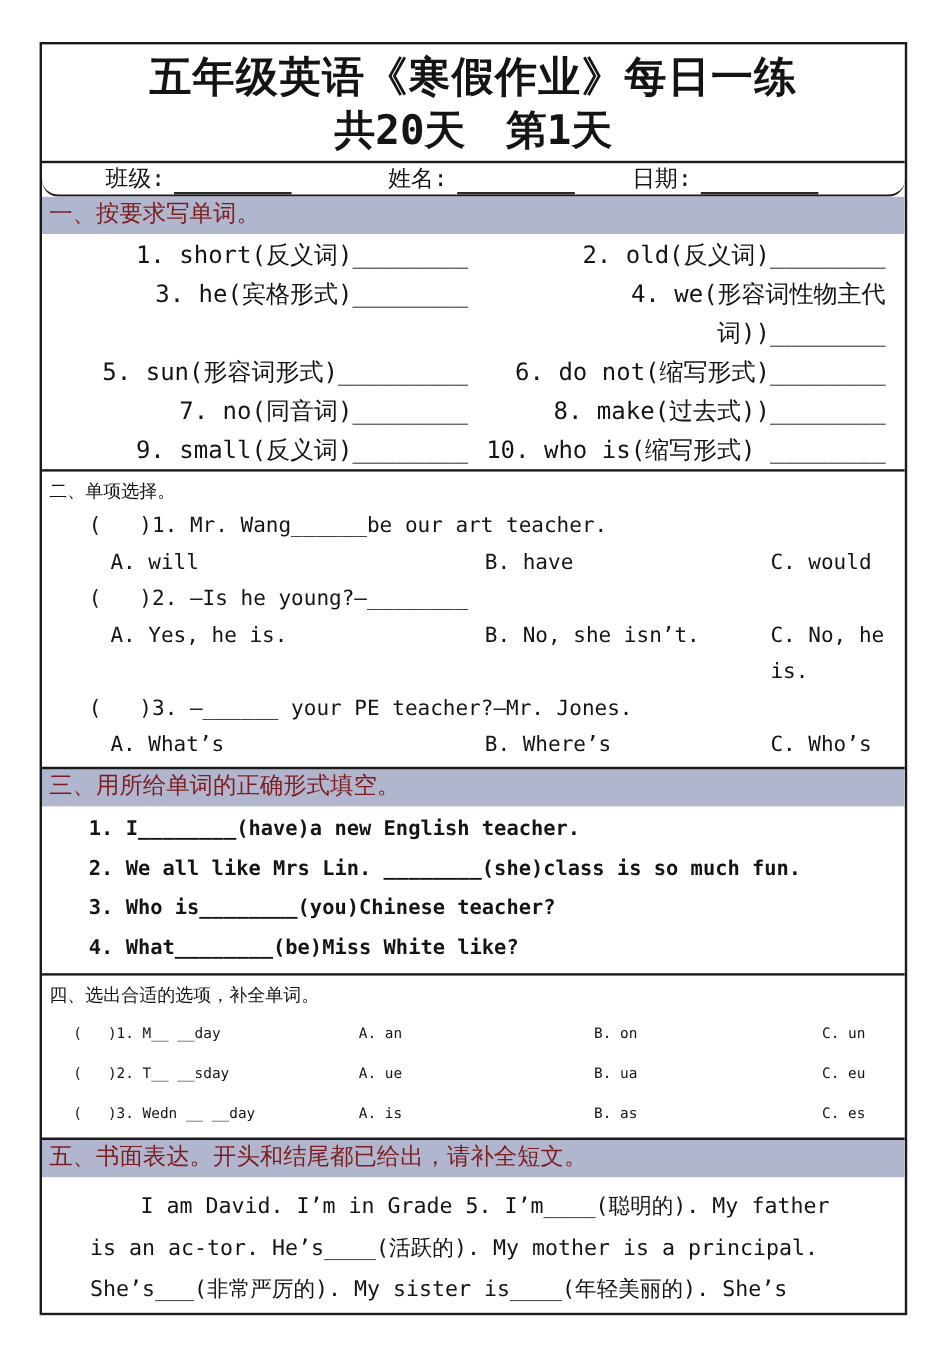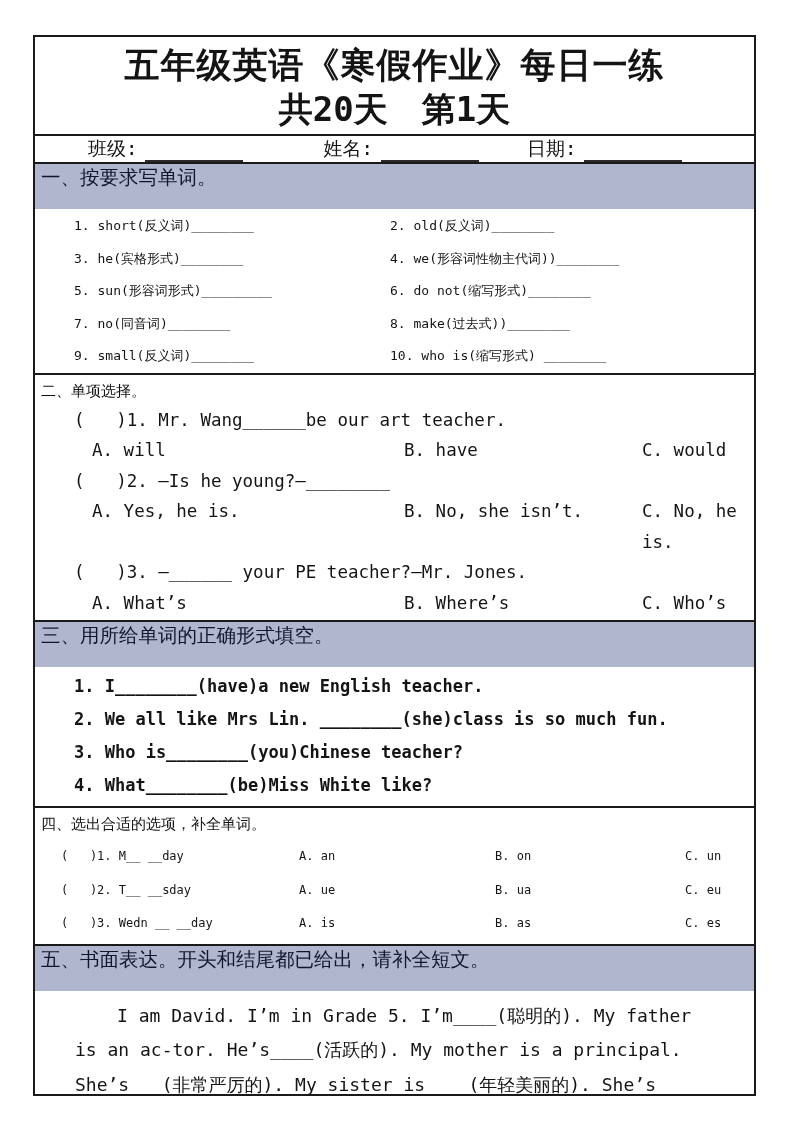--- a/index.html
+++ b/index.html
@@ -15,42 +15,44 @@
   }
   .title-block{
     border-bottom:2px solid #1a1a1a;text-align:center;
     padding:5px 0 3px;font-weight:bold;
   }
   .t1{font-size:35px;line-height:46px;letter-spacing:1px;white-space:pre-wrap;}
   .t2{font-size:34px;line-height:43px;white-space:pre-wrap;}
   .info-row{
     border-bottom:2px solid #1a1a1a;height:44px;display:flex;align-items:center;
     font-size:19px;
+    border-radius:15px;
   }
   .info-group{display:inline-flex;align-items:flex-end;}
   .ig1{margin-left:53px;}
   .ig2{margin-left:80px;justify-content:flex-end;}
   .ig3{margin-left:48px;}
   .blank{
     display:inline-block;width:98px;height:17px;margin-left:8px;
     border-bottom:2px solid #2a2a2a;
   }
   .sec-bar{
-    background:var(--bar-bg,#b1b6cf);color:#0f172a;
-    font-size:19.5px;line-height:26px;padding:1px 0 18px 6px;
+    background:var(--bar-bg,#b1b6cf);color:#7f1d1d;
+    font-size:19.5px;line-height:26px;padding:1px 0 4px 6px;
     white-space:pre-wrap;
   }
   .bt{border-top:2px solid #1a1a1a;}
   .sec-head{
     font-size:15px;line-height:27px;padding:3px 0 0 6px;white-space:pre-wrap;
   }
   .sec1-grid{
     display:grid;grid-template-columns:316px 1fr;
-    padding:1px 0 0 39px;border-bottom:2px solid #1a1a1a;
-    font-size:13px;
+    padding:1px 16px 0 39px;border-bottom:2px solid #1a1a1a;
+    font-size:20px;
+    text-align:right;
   }
   .w-item{line-height:32.5px;white-space:pre-wrap;}
   .sec2-body{font-size:17.5px;padding-bottom:2px;}
   .q-stem{padding-left:39px;line-height:30.5px;white-space:pre-wrap;}
   .q-opts{
     display:grid;grid-template-columns:312px 238px auto;
     padding-left:57px;line-height:30.5px;
   }
   .q-opts span{white-space:pre-wrap;}
   .sec3-list{

